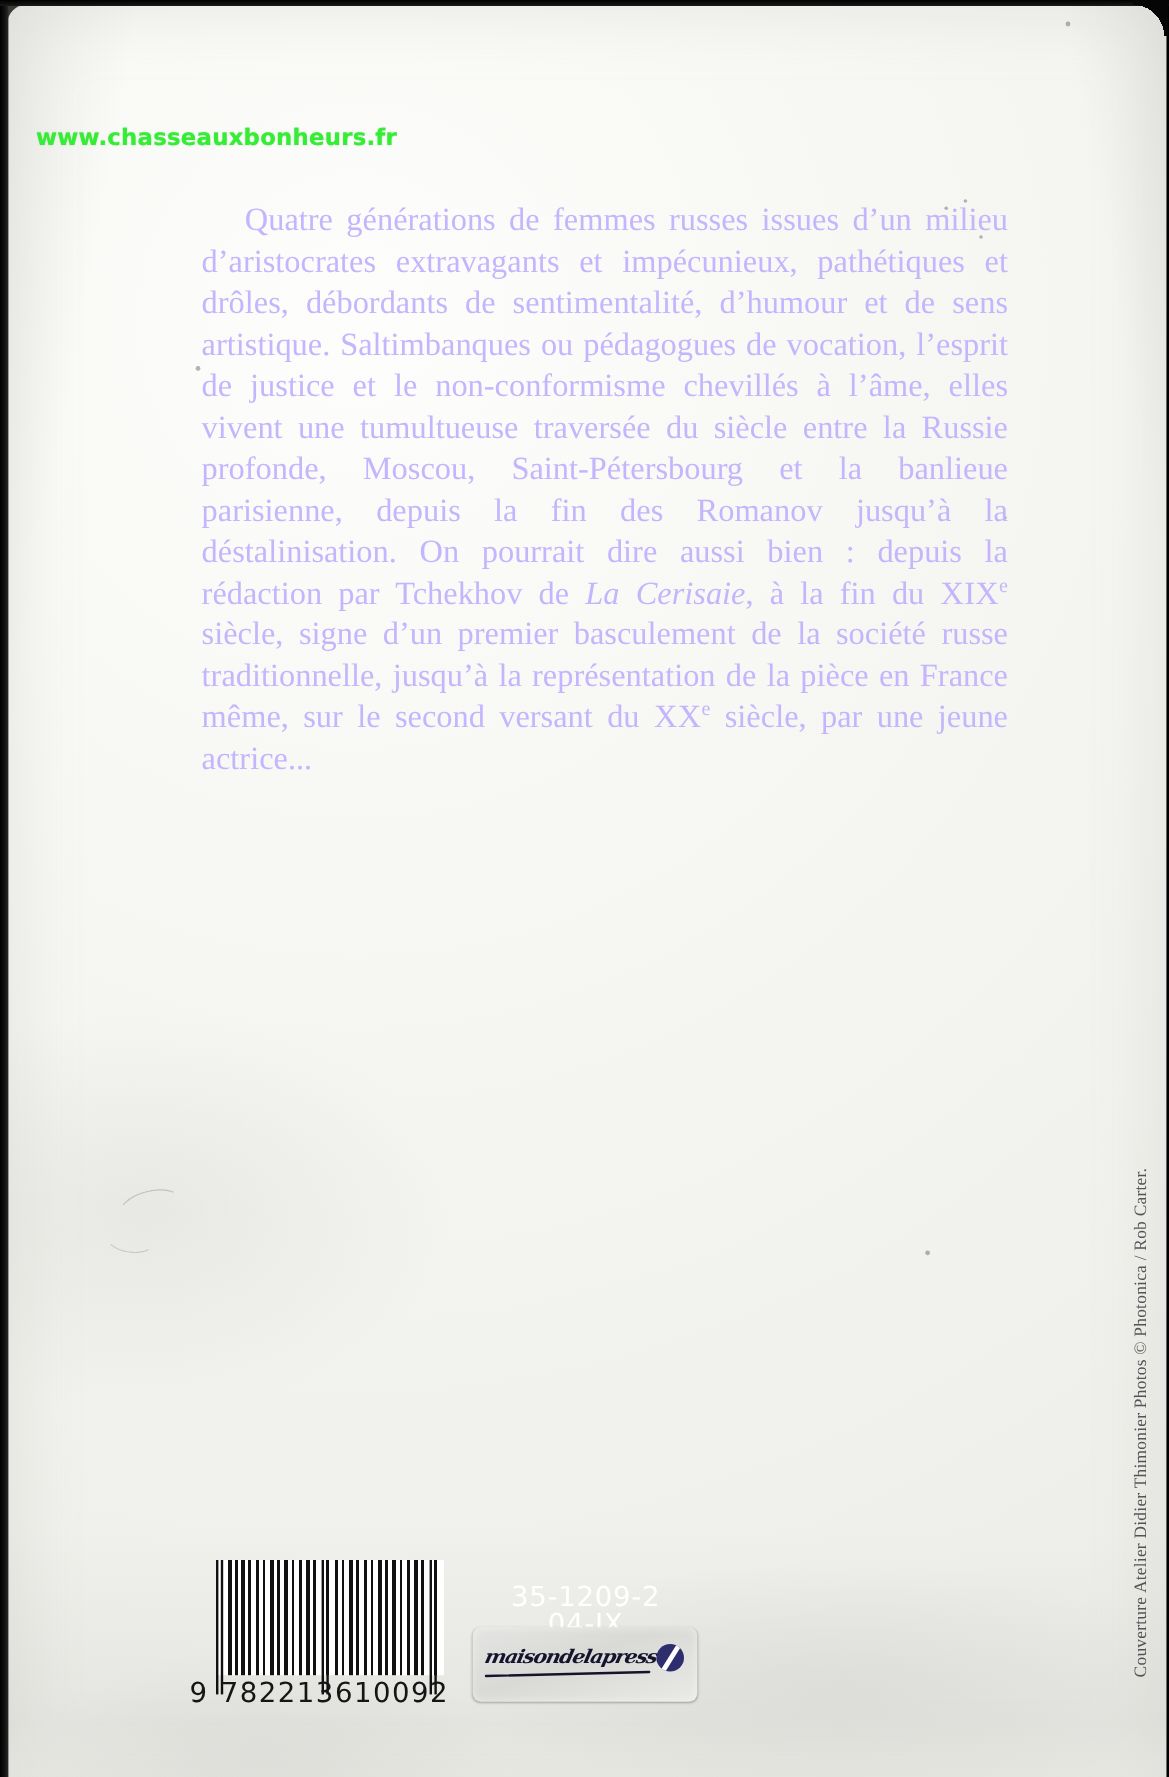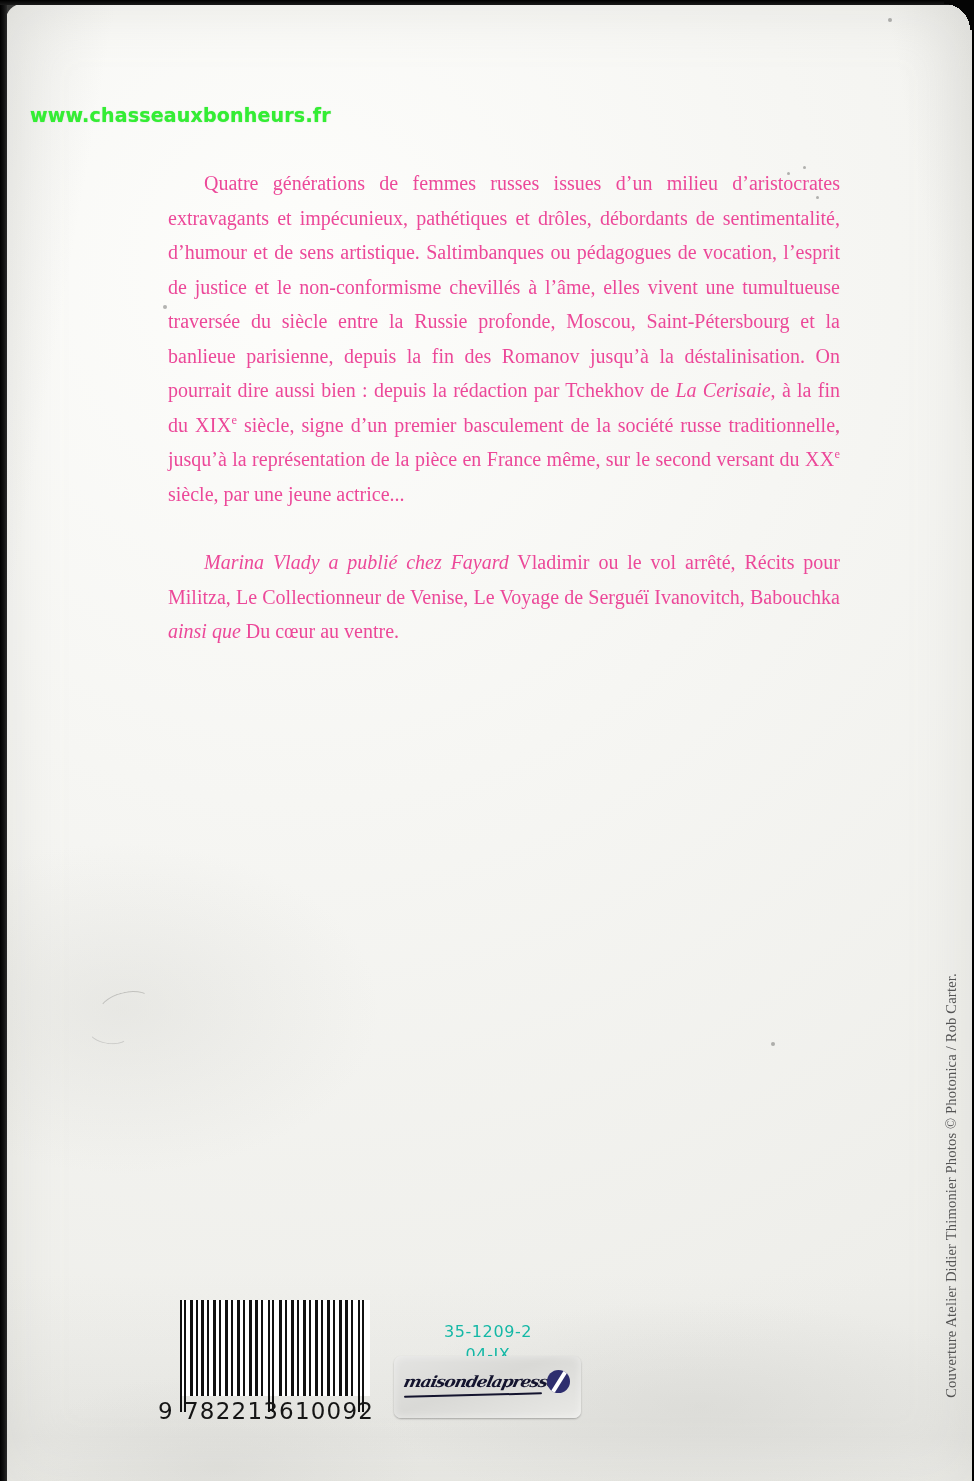--- a/index.html
+++ b/index.html
@@ -89,23 +89,23 @@
     white-space: nowrap;
     margin-top: 36px;
   }
 
   
   .blurb {
     position: absolute;
     left: 168px;
     top: 166px;
     width: 672px;
-    color: #ec4899;
+    color: #c4b5fd;
     font-family: "Liberation Serif", serif;
-    font-size: 20px;
+    font-size: 27px;
     line-height: 34.5px;
     text-align: justify;
     text-justify: inter-word;
   }
   .blurb p {
     margin: 0;
   }
   .blurb p.lead {
     text-indent: 36px;
     -webkit-hyphens: manual;
@@ -245,23 +245,23 @@
   .bc-main span { display: inline-block; }
 
   
   .ref-numbers {
     position: absolute;
     left: 398px;
     top: 1320px;
     width: 180px;
     text-align: center;
     font-family: "DejaVu Sans", sans-serif;
-    font-size: 16px;
+    font-size: 23px;
     letter-spacing: 0.6px;
-    color: #14b8a6;
+    color: #ffffff;
     line-height: 23px;
   }
 
   
   .sticker {
     position: absolute;
     left: 394px;
     top: 1356px;
     width: 187px;
     height: 62px;
@@ -356,21 +356,20 @@
   <span class="speck" style="left:771px; top:1042px; width:4px; height:4px;"></span>
   <span class="speck" style="left:888px; top:18px; width:4px; height:4px;"></span>
   <span class="scuff" style="left:98px; top:992px; width:54px; height:30px; border:1px solid rgba(120,120,118,0.35); border-color: rgba(120,120,118,0.35) transparent transparent transparent; transform: rotate(-14deg);"></span>
   <span class="scuff" style="left:88px; top:1020px; width:40px; height:22px; border:1px solid rgba(130,130,128,0.30); border-color: transparent transparent rgba(130,130,128,0.30) transparent; transform: rotate(8deg);"></span>
 
   <div class="watermark">www.chasseauxbonheurs.fr</div>
 
   <div class="blurb">
     <p class="lead"><span>Quatre générations de femmes russes issues d’un milieu d’aristocrates extravagants et impécunieux, pathétiques et drôles, débordants de sentimentalité, d’humour et de sens artistique. Saltimbanques ou pédagogues de vocation, l’esprit de justice et le non-conformisme chevillés à l’âme, elles vivent une tumultueuse traversée du siècle entre la Russie profonde, Moscou, Saint-Pétersbourg et la banlieue parisienne, depuis la fin des Romanov jusqu’à la déstalinisation. On pourrait dire aussi bien : depuis la rédaction par Tchekhov de </span><em>La Cerisaie</em><span>, à la fin du </span><span class="smallcaps">XIX</span><span class="sup">e</span><span> siècle, signe d’un premier basculement de la société russe traditionnelle, jusqu’à la représentation de la pièce en France même, sur le second versant du </span><span class="smallcaps">XX</span><span class="sup">e</span><span> siècle, par une jeune actrice...</span></p>
 
-    <p class="biblio"><em>Marina Vlady a publié chez Fayard</em><span> Vladimir ou le vol arrêté, Récits pour Militza, Le Collectionneur de Venise, Le Voyage de Serguéï Ivanovitch, Babouchka </span><em>ainsi que</em><span> Du cœur au ventre.</span></p>
   </div>
 
   <div class="credits">
     <span class="credits-text">Couverture Atelier Didier Thimonier  Photos © Photonica / Rob Carter.</span>
   </div>
 
   <div class="barcode-block">
     <div class="barcode-bars"></div>
     <span class="barcode-guard g1"></span>
     <span class="barcode-guard g2"></span>

